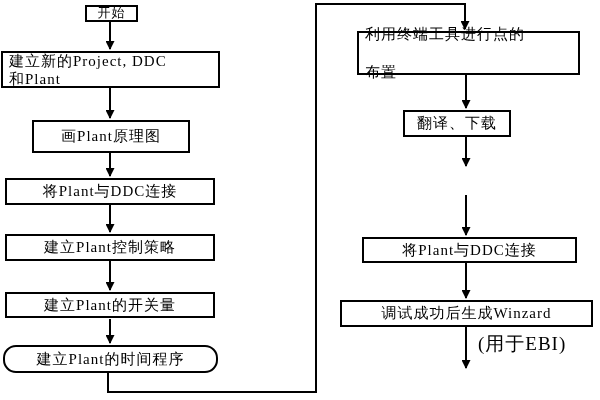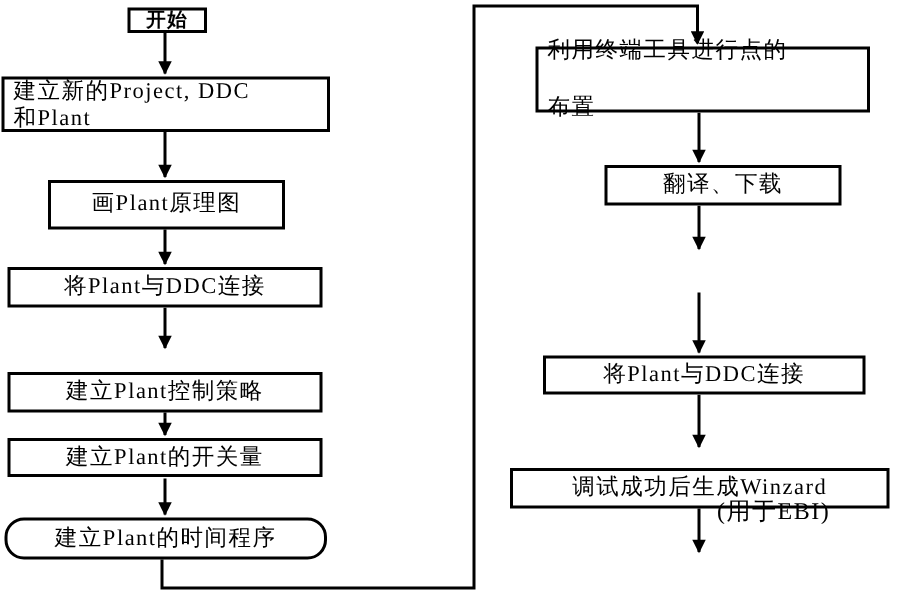--- a/index.html
+++ b/index.html
@@ -42,21 +42,21 @@
   }
   .node.multiline {
     flex-direction: column;
     align-items: flex-start;
     justify-content: center;
     padding-left: 6px;
     line-height: 18px;
   }
   .floating-label {
     position: absolute;
-    font-size: 16px;
+    font-size: 19px;
     letter-spacing: 1px;
     white-space: nowrap;
   }
 </style>
 </head>
 <body>
 
 <div class="stage">
 
   <svg class="wires" viewBox="0 0 600 400" xmlns="http://www.w3.org/2000/svg">
@@ -75,45 +75,45 @@
 
     <path d="M108,373 L108,392 L316,392 L316,4 L465,4 L465,29" fill="none" stroke="#000" stroke-width="2" marker-end="url(#arrow)"></path>
 
     <line x1="466" y1="75" x2="466" y2="108" stroke="#000" stroke-width="2" marker-end="url(#arrow)"></line>
     <line x1="466" y1="137" x2="466" y2="166" stroke="#000" stroke-width="2" marker-end="url(#arrow)"></line>
     <line x1="466" y1="195" x2="466" y2="235" stroke="#000" stroke-width="2" marker-end="url(#arrow)"></line>
     <line x1="466" y1="263" x2="466" y2="298" stroke="#000" stroke-width="2" marker-end="url(#arrow)"></line>
     <line x1="466" y1="327" x2="466" y2="368" stroke="#000" stroke-width="2" marker-end="url(#arrow)"></line>
   </svg>
 
-  <div class="node small" style="left:85px; top:5px; width:53px; height:17px;font-weight:bold;">开始</div>
+  <div class="node small" style="left:85px; top:5px; width:53px; height:17px;">开始</div>
 
   <div class="node multiline" style="left:1px; top:51px; width:219px; height:37px;">
     <span>建立新的Project, DDC</span>
     <span>和Plant</span>
   </div>
 
   <div class="node" style="left:32px; top:120px; width:158px; height:33px;">画Plant原理图</div>
 
   <div class="node" style="left:5px; top:178px; width:210px; height:27px;">将Plant与DDC连接</div>
 
-  <div class="node" style="left:5px; top:248px; width:210px; height:27px;">建立Plant控制策略</div>
+  <div class="node" style="left:5px; top:234px; width:210px; height:27px;">建立Plant控制策略</div>
 
   <div class="node" style="left:5px; top:292px; width:210px; height:26px;">建立Plant的开关量</div>
 
   <div class="node" style="left:3px; top:345px; width:215px; height:28px;border-radius:13px;">建立Plant的时间程序</div>
 
   <div class="node multiline" style="left:357px; top:31px; width:223px; height:44px;gap:20px;">
     <span>利用终端工具进行点的</span>
     <span>布置</span>
   </div>
 
-  <div class="node" style="left:403px; top:110px; width:158px; height:27px;">翻译、下载</div>
+  <div class="node" style="left:403px; top:110px; width:108px; height:27px;">翻译、下载</div>
 
 
   <div class="node" style="left:362px; top:237px; width:215px; height:26px;">将Plant与DDC连接</div>
 
-  <div class="node" style="left:340px; top:300px; width:253px; height:27px;margin-top:12px;">调试成功后生成Winzard</div>
+  <div class="node" style="left:340px; top:300px; width:253px; height:27px;">调试成功后生成Winzard</div>
 
   <div class="floating-label" style="left:478px; top:331px;">(用于EBI)</div>
 
 
 </div>
 
 </body></html>

